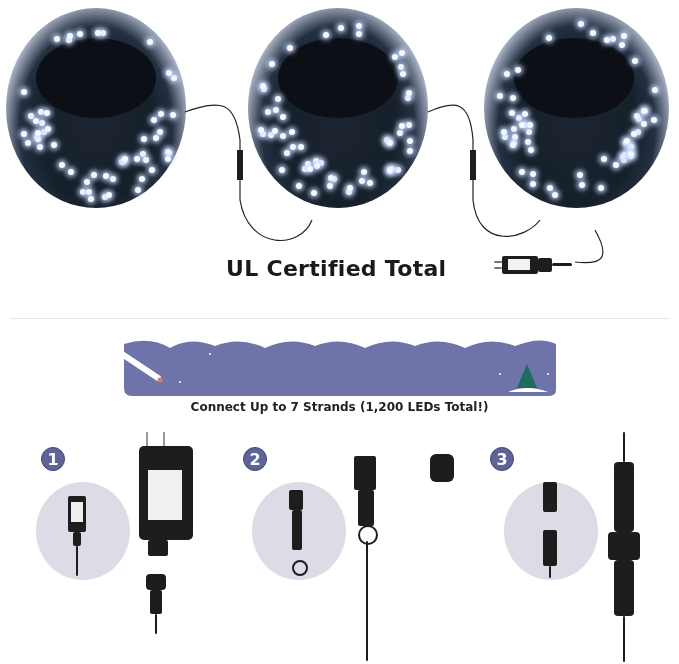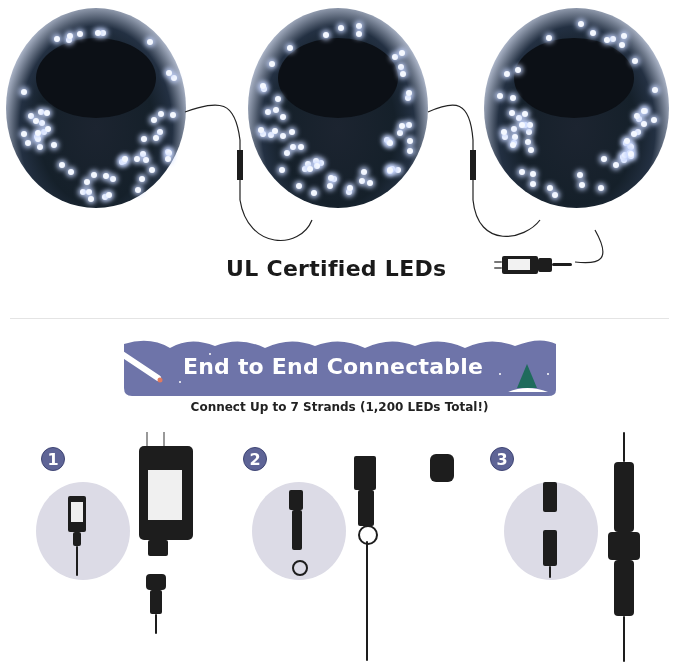--- a/index.html
+++ b/index.html
@@ -215,37 +215,36 @@
   <div class="abs" style="left:494px;top:254px;width:80px;height:22px;">
     <div class="blk" style="left:0;top:7px;width:8px;height:2px;background:#777"></div>
     <div class="blk" style="left:0;top:13px;width:8px;height:2px;background:#777"></div>
     <div class="blk" style="left:8px;top:2px;width:36px;height:18px;"></div>
     <div class="abs" style="left:14px;top:5px;width:22px;height:11px;background:#f2f2f2;"></div>
     <div class="blk" style="left:44px;top:4px;width:14px;height:14px;"></div>
     <div class="blk" style="left:58px;top:9px;width:20px;height:3px;"></div>
   </div>
 </div>
 
-<div class="abs title-plug">UL Certified LEDs</div>
+<div class="abs title-plug">UL Certified Total</div>
 
 <div class="abs divider"></div>
 
 <div class="abs banner">
   <svg width="440" height="64" style="position:absolute;left:0;top:0">
     <path d="M4 10 Q30 2 50 14 Q70 2 95 12 Q120 2 145 14 Q170 2 195 12 Q220 2 245 14 Q270 2 295 12 Q320 2 345 14 Q370 2 395 12 Q420 2 436 10 L436 56 Q436 62 428 62 L12 62 Q4 62 4 54 Z" fill="#6e74a9"></path>
     <path d="M2 20 L38 44" stroke="#ffffff" stroke-width="6" stroke-linecap="round"></path>
     <circle cx="40" cy="46" r="2.5" fill="#e07a5f"></circle>
     <polygon points="407,30 397,54 417,54" fill="#1f6b5c"></polygon>
     <path d="M388 58 Q407 50 428 58 Z" fill="#ffffff"></path>
     <circle cx="60" cy="48" r="1" fill="#fff"></circle>
       <circle cx="90" cy="20" r="1" fill="#fff"></circle>
     <circle cx="380" cy="40" r="1" fill="#fff"></circle>
       <circle cx="428" cy="40" r="1" fill="#fff"></circle>
   </svg>
-  <div class="banner-text">End to End Connectable</div>
 </div>
 
 <div class="abs subtitle">Connect Up to 7 Strands (1,200 LEDs Total!)</div>
 
 <div>
   <div class="abs step-num" style="left:41px;top:447px;">1</div>
   <div class="oval" style="left:36px;top:482px;width:94px;height:98px;"></div>
   <div>
     <div class="blk" style="left:68px;top:496px;width:18px;height:36px;"></div>
     <div class="abs" style="left:71px;top:502px;width:12px;height:20px;background:#eee;"></div>

